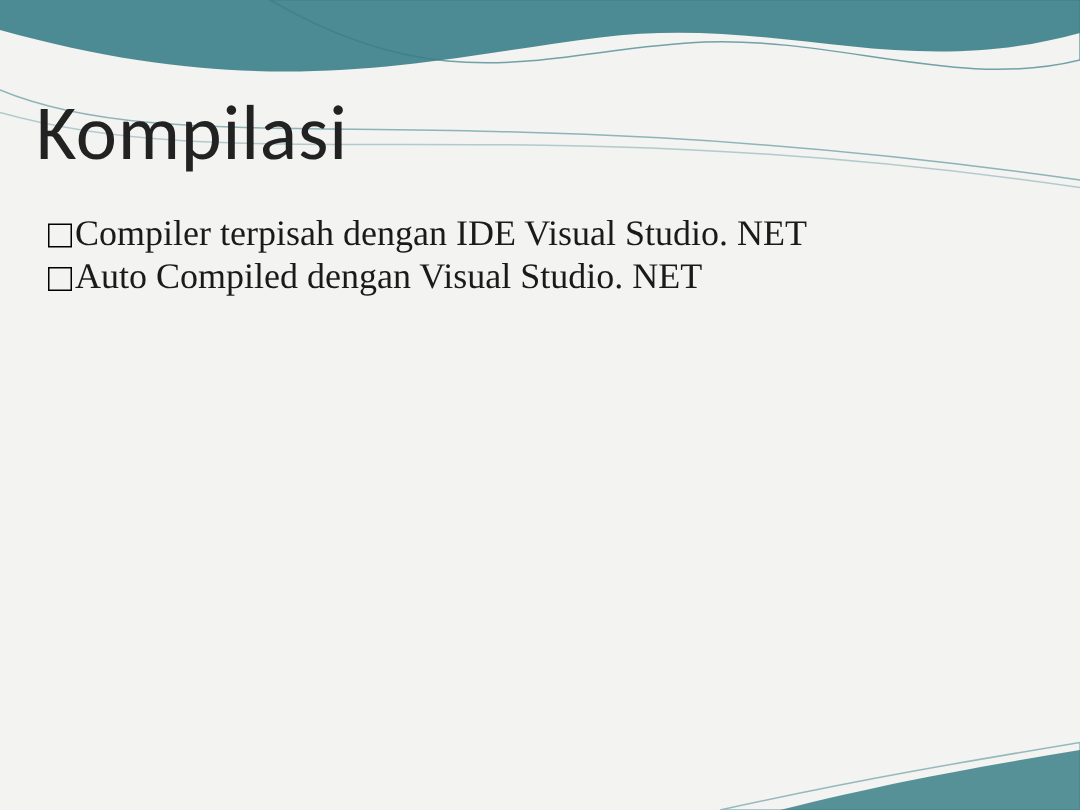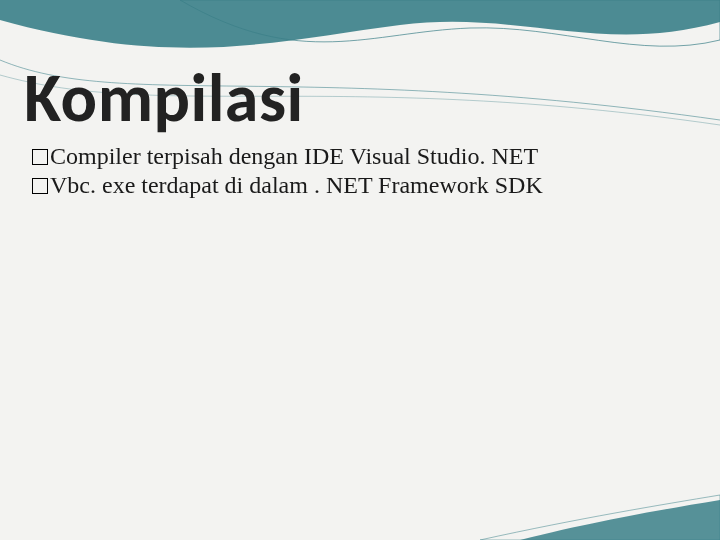--- a/index.html
+++ b/index.html
@@ -18,22 +18,22 @@
     top: 0; left: 0;
     width: 720px;
     height: 130px;
     pointer-events: none;
   }
   .title {
     position: absolute;
     left: 24px;
     top: 56px;
     font-family: Calibri, "Trebuchet MS", Arial, sans-serif;
-    font-size: 68px;
-    font-weight: 700;
+    font-size: 52px;
+    font-weight: 400;
     color: #222;
     letter-spacing: 0.5px;
   }
   .body {
     position: absolute;
     left: 32px;
     top: 142px;
     width: 650px;
     font-size: 24px;
     line-height: 1.2;
@@ -77,21 +77,21 @@
 
 <div class="title">Kompilasi</div>
 
 <div class="body">
   <div class="item">
     <span class="box"></span>
     <span class="txt">Compiler  terpisah dengan IDE Visual Studio. NET</span>
   </div>
   <div class="item">
     <span class="box"></span>
-    <span class="txt">Vbc. exe terdapat di dalam . NET Framework SDK</span>
+    <span class="txt">Auto Compiled dengan Visual Studio. NET</span>
   </div>
 </div>
 
 <div class="footer-swoosh">
   <svg width="720" height="50" viewBox="0 0 720 50">
     <path d="M520,50 C600,30 660,20 720,10 L720,50 Z" fill="#3a7f88" opacity="0.85"></path>
     <path d="M480,50 C580,28 660,15 720,5 L720,50 Z" fill="none" stroke="#3a7f88" stroke-width="1" opacity="0.5"></path>
   </svg>
 </div>
 

